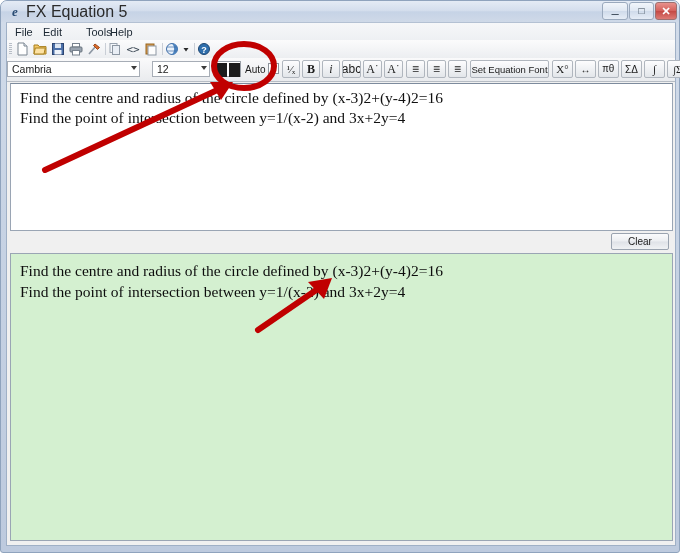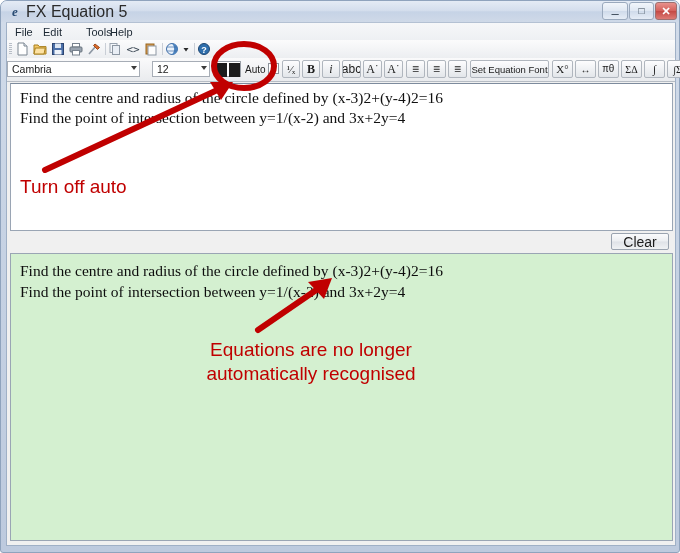--- a/index.html
+++ b/index.html
@@ -135,21 +135,21 @@
   #editor .eq-line:first-child{padding-top:4px;}
   
   #strip{
     position:absolute;left:3px;top:208px;width:663px;height:22px;
     background:#f0f0f0;
   }
   #clear-btn{
     position:absolute;right:4px;top:2px;width:58px;height:17px;
     box-sizing:border-box;border:1px solid #9aa3af;border-radius:2px;
     background:linear-gradient(to bottom,#fafbfc 0%,#eceef1 48%,#dfe2e7 52%,#f0f2f4 100%);
-    font-size:14px;color:#1c1c1c;
+    font-size:10px;color:#1c1c1c;
     display:flex;align-items:center;justify-content:center;
   }
   
   #preview{
     position:absolute;left:3px;top:230px;width:663px;height:288px;
     box-sizing:border-box;background:#d4f0d0;
     border:1px solid #9aa5b4;
     overflow:hidden;
   }
   #preview .eq-line{font-size:15.5px;line-height:21px;color:#0d0d0d;padding-left:9px;}
@@ -298,21 +298,21 @@
       <div class="fbtn" style="left:335px;width:19px;font-size:12px">abc</div>
       <div class="fbtn" style="left:356px;width:19px;font-family:'Liberation Serif',serif;font-size:12px">A˙</div>
       <div class="fbtn" style="left:377px;width:19px;font-family:'Liberation Serif',serif;font-size:12px">A˙</div>
       <div class="fbtn" style="left:399px;width:19px;font-size:12px">≡</div>
       <div class="fbtn" style="left:420px;width:19px;font-size:12px">≡</div>
       <div class="fbtn" style="left:441px;width:19px;font-size:12px">≡</div>
       <div class="fbtn" style="left:463px;width:79px;font-size:9.5px">Set Equation Font</div>
       <div class="fbtn" style="left:545px;width:21px;font-family:'Liberation Serif',serif;font-size:11px">X°</div>
       <div class="fbtn" style="left:568px;width:21px;font-size:10px">↔</div>
       <div class="fbtn" style="left:591px;width:21px;font-family:Liberation Mono, monospace;font-size:10px">πθ</div>
-      <div class="fbtn" style="left:614px;width:21px;font-family:Liberation Serif, serif;font-size:10px">ΣΔ</div>
+      <div class="fbtn" style="left:614px;width:21px;font-family:Liberation Sans, sans-serif;font-size:10px">ΣΔ</div>
       <div class="fbtn" style="left:637px;width:21px;font-family:'Liberation Serif',serif;font-size:11px">∫</div>
       <div class="fbtn" style="left:660px;width:21px;font-family:'Liberation Serif',serif;font-size:10px">∫Σ</div>
 
     </div>
 
     <div id="editor">
       <div class="eq-line">Find the centre and radius of the circle defined by (x-3)2+(y-4)2=16</div>
       <div class="eq-line">Find the point of intersection between y=1/(x-2) and 3x+2y=4</div>
     </div>
 
@@ -337,15 +337,13 @@
       <line x1="45" y1="170" x2="226" y2="86" stroke="#c00000" stroke-width="6" stroke-linecap="round"></line>
       <polygon points="233,82 210,82 221,100" fill="#c00000"></polygon>
     </g>
 
     <g>
       <line x1="258" y1="330" x2="325" y2="284" stroke="#c00000" stroke-width="6" stroke-linecap="round"></line>
       <polygon points="332,278 308,282 324,299" fill="#c00000"></polygon>
     </g>
   </svg>
 
-  <div class="anno-text" id="anno1">Turn off auto</div>
-  <div class="anno-text" id="anno2">Equations are no longer automatically recognised</div>
 </div>
 
 </body></html>

